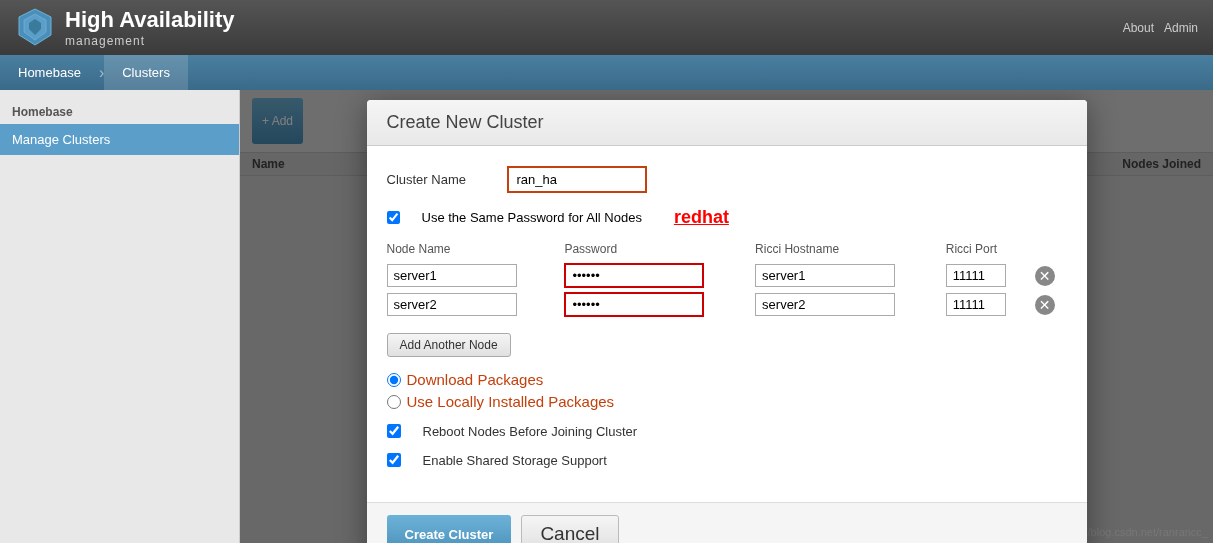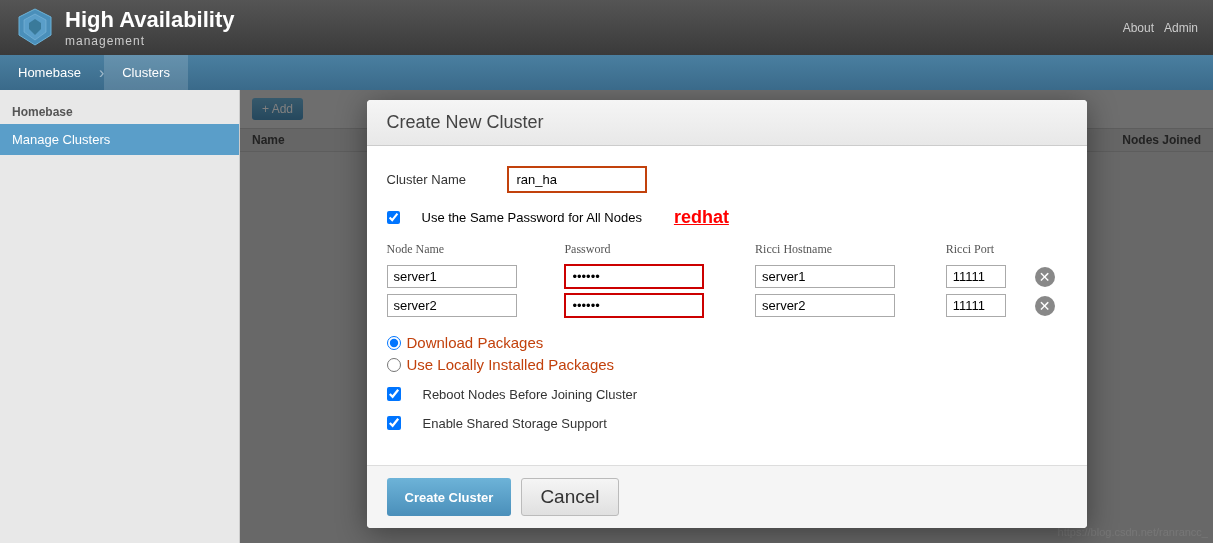--- a/index.html
+++ b/index.html
@@ -124,21 +124,21 @@
       padding: 8px 12px;
       display: flex;
       align-items: center;
       gap: 10px;
     }
     .add-btn {
       background: linear-gradient(to bottom, #6db3d8, #4a8fba);
       color: white;
       border: none;
       border-radius: 3px;
-      padding: 4px 10px;
+      padding: 16px 10px;
       cursor: pointer;
       font-size: 12px;
       display: flex;
       align-items: center;
       gap: 4px;
     }
 
     .table-header {
       background: #ccc;
       border-bottom: 1px solid #bbb;
@@ -233,21 +233,20 @@
       border-collapse: collapse;
       margin-bottom: 14px;
     }
     .node-table th {
       text-align: left;
       font-size: 12px;
       color: #555;
       font-weight: normal;
       padding: 0 0 5px 0;
       border-bottom: none;
-      font-family: Liberation Serif, serif;
     }
     .node-table td {
       padding: 2px 4px 2px 0;
       vertical-align: middle;
     }
     .node-table input[type="text"],
     .node-table input[type="password"] {
       padding: 3px 6px;
       font-size: 13px;
       width: 100%;
@@ -448,20 +447,23 @@
                 <td class="col-ricci-host"><input type="text" class="normal" style="border: 1px solid rgb(170, 170, 170); padding: 3px 6px; font-size: 13px; width: 140px;" value="server2"></td>
                 <td class="col-ricci-port"><input type="text" class="normal" style="border: 1px solid rgb(170, 170, 170); padding: 3px 6px; font-size: 13px; width: 60px;" value="11111"></td>
                 <td class="col-del">
                     <button class="delete-btn">✕</button>
                   </td>
               </tr>
             </tbody>
           </table>
 
           
+          <button class="add-node-btn">
+            <span>Add Another Node</span>
+          </button>
 
           
           <div class="radio-group">
             <div class="radio-row">
               <input type="radio" name="packages" id="download-pkg" checked="" style="">
               <label for="download-pkg">Download Packages</label>
             </div>
             <div class="radio-row">
               <input type="radio" name="packages" id="local-pkg" style="">
               <label for="local-pkg">Use Locally Installed Packages</label>

